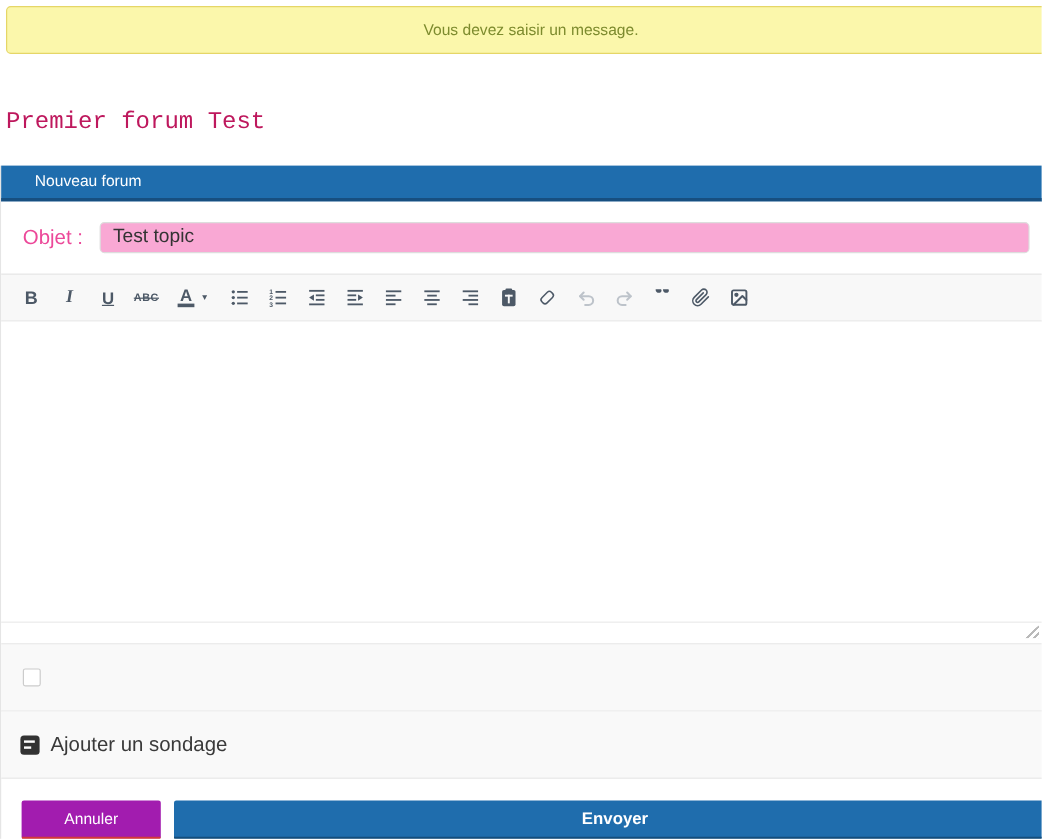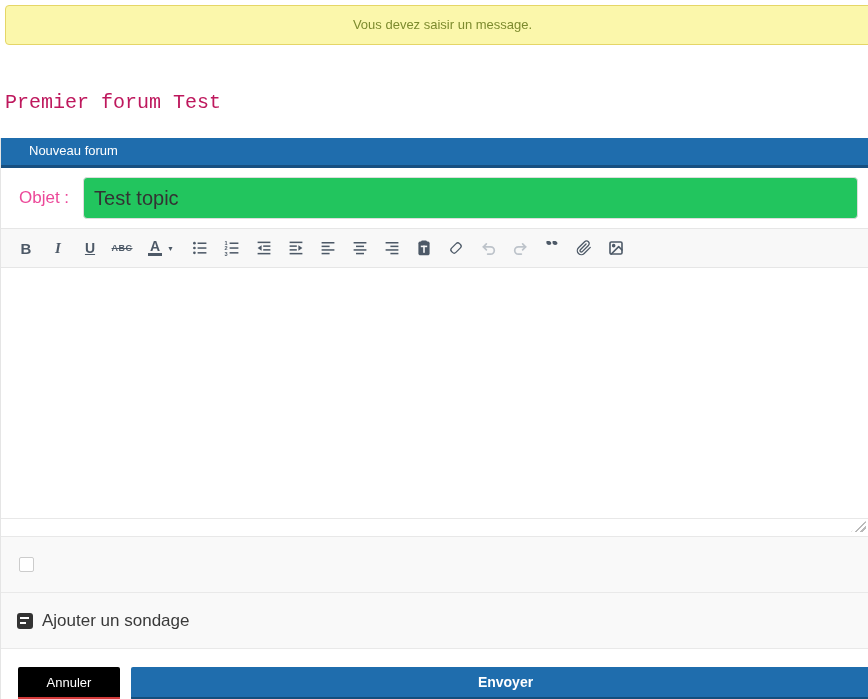--- a/index.html
+++ b/index.html
@@ -52,29 +52,29 @@
     background: #fff;
     display: flex;
     align-items: center;
     padding-left: 18px;
   }
   .subject-label { font-size: 17px; color: #ec4899; white-space: nowrap; }
   .subject-input {
     flex: 1;
     margin-left: 14px;
     margin-right: 22px;
-    height: 42px;
+    height: 26px;
     border: 1px solid #ddd;
     border-radius: 4px;
     padding: 0 10px;
-    font-size: 20px;
+    font-size: 16px;
     color: #333;
     font-family: "Liberation Sans", sans-serif;
     outline: none;
-    background: #22c55e;
+    background: #f9a8d4;
   }
 
   
   .toolbar {
     height: 40px;
     background: #f8f8f8;
     border-top: 1px solid #e6e6e6;
     border-bottom: 1px solid #e6e6e6;
     display: flex;
     align-items: center;
@@ -188,22 +188,22 @@
   }
   .btn {
     border: none;
     color: #fff;
     cursor: pointer;
     font-family: "Liberation Sans", sans-serif;
     border-radius: 2px;
     height: 33px;
   }
   .btn-cancel {
-    width: 102px;
-    background: #000000;
+    width: 116px;
+    background: #a21caf;
     border-bottom: 3px solid #d33a3a;
     font-size: 13px;
   }
   .btn-submit {
     flex: 1;
     margin-left: 11px;
     background: #1f6dad;
     border-bottom: 3px solid #144e7c;
     font-size: 14px;
     font-weight: bold;

